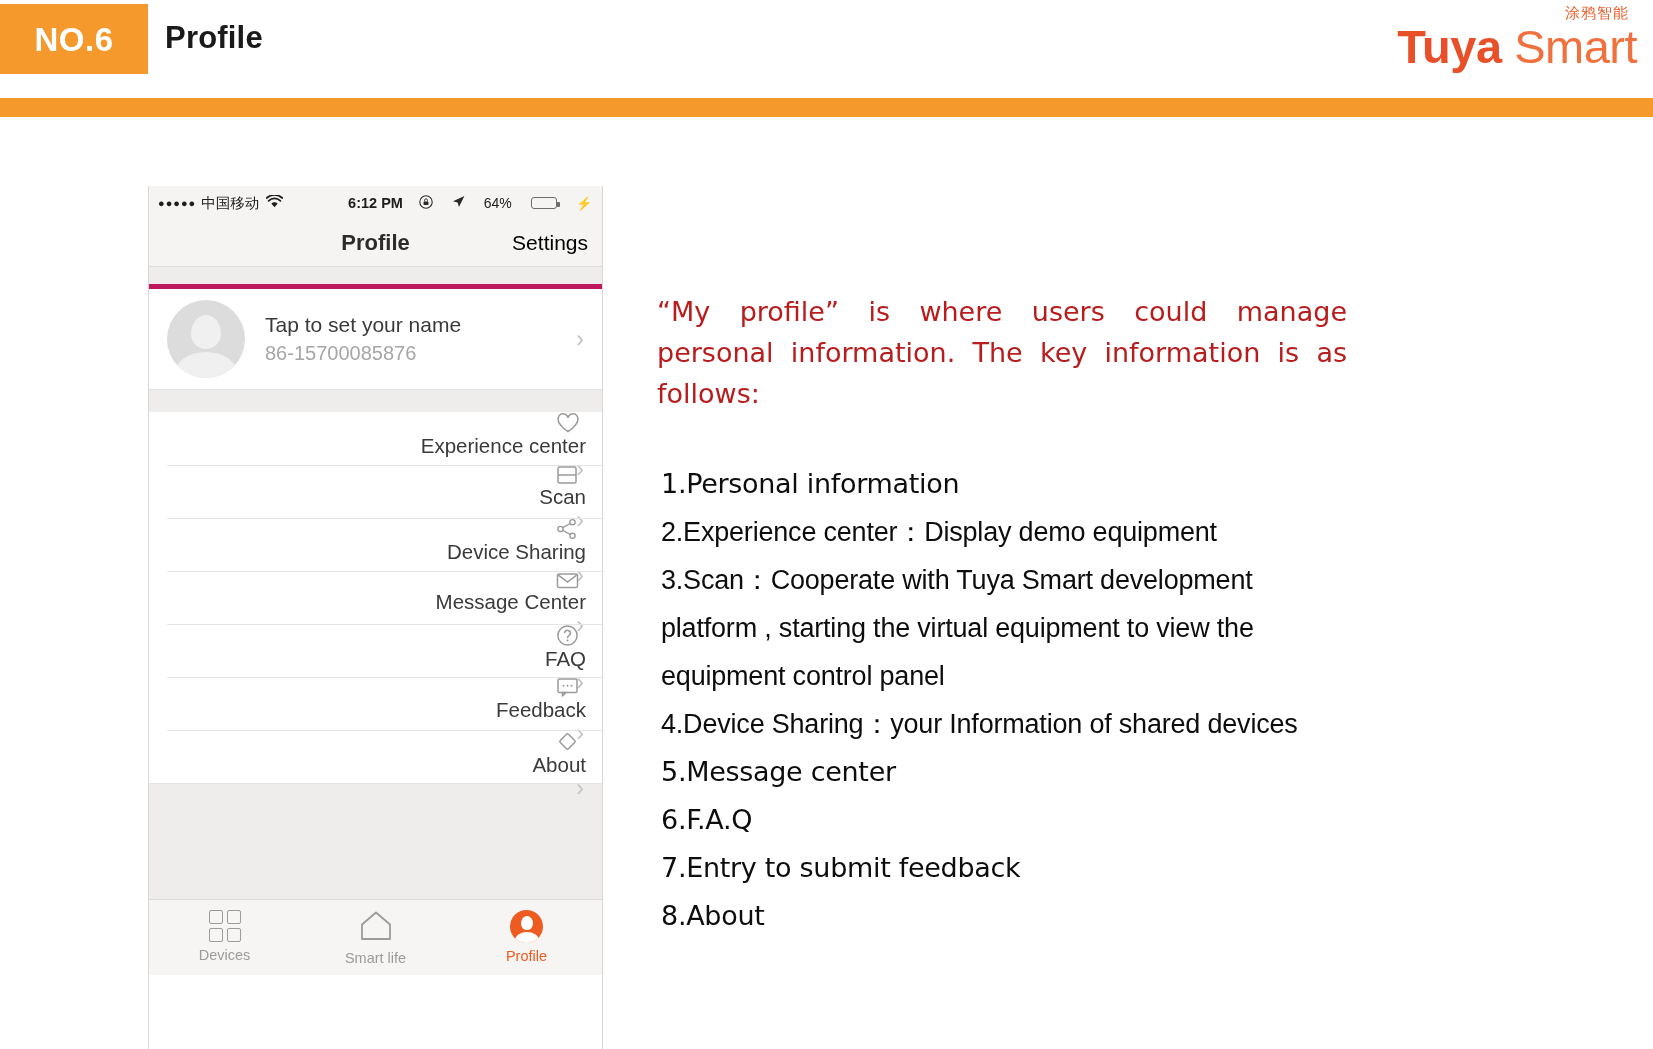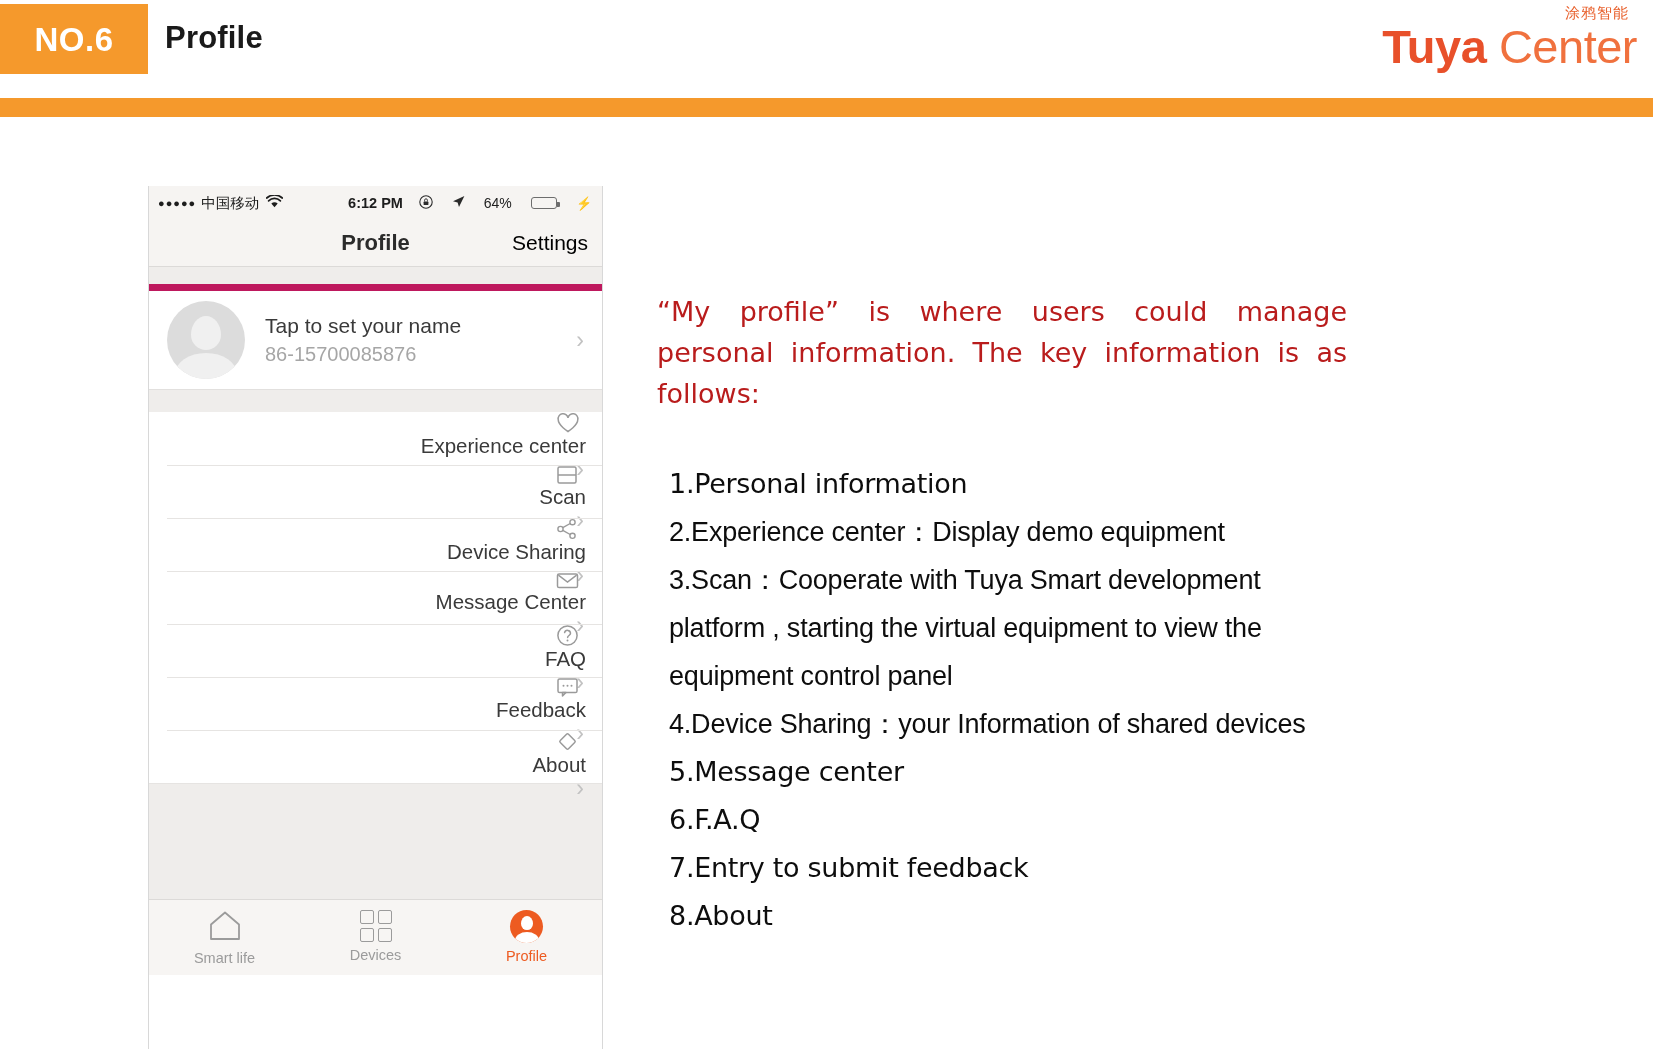--- a/index.html
+++ b/index.html
@@ -109,21 +109,21 @@
   }
 
   .gap { background: #EFEDEB; }
   .gap-sm { height: 17px; }
   .gap-md { height: 22px; }
 
   .profile-row {
     height: 106px; background: #ffffff;
     display: flex; align-items: center;
     padding: 0 16px 0 18px;
-    border-top: 7px solid #be185d;
+    border-top: 5px solid #be185d;
     border-bottom: 1px solid #e2e0de;
   }
   .avatar {
     width: 78px; height: 78px; border-radius: 50%;
     background: #DCDCDC; position: relative; overflow: hidden;
     flex: 0 0 auto;
   }
   .avatar .head {
     position: absolute; left: 50%; top: 15px;
     transform: translateX(-50%);
@@ -205,21 +205,21 @@
     width: 690px;
   }
   .para {
     text-align: justify;
     text-align-last: left;
     font-family: "DejaVu Sans", sans-serif;
     font-size: 27px; line-height: 41px; color: #b91c1c;
     margin: 0 0 46px 0;
     word-spacing: 0px;
   }
-  .list { margin: 12px; padding: 0; list-style: none; }
+  .list { margin: 4px; padding: 0; list-style: none; }
   .list li {
     font-size: 27px; color: #0d0d0d;
     line-height: 48px;
     white-space: nowrap;
   }
   .list li.cond {
     font-family: "DejaVu Sans", sans-serif;
     letter-spacing: -0.3px;
   }
   .list li.wide {
@@ -235,21 +235,21 @@
 
   <div class="hdr-badge">
     <span class="hdr-badge-text">NO.6</span>
   </div>
   <div class="hdr-title">Profile</div>
   <div class="hdr-rule"></div>
 
   <div class="logo-wrap">
     <div class="logo-cn">涂鸦智能</div>
     <div class="logo-main">
-      <span class="logo-bold">Tuya</span><span>&nbsp;</span><span class="logo-light">Center</span>
+      <span class="logo-bold">Tuya</span><span>&nbsp;</span><span class="logo-light">Smart</span>
     </div>
   </div>
 
   <div class="phone">
 
     <div class="statusbar">
       <div class="sb-left">
         <span class="dots">●●●●●</span>
         <span class="carrier">中国移动</span>
         <span class="wifi-ic">
@@ -386,35 +386,35 @@
         <span class="mi-label">About</span>
         <span class="chev">›</span>
       </div>
       <div class="menu-bottom-line"></div>
     </div>
 
     <div class="filler"></div>
 
     <div class="tabbar">
       <div class="tab">
-        <span>
-          <svg width="34" height="31" viewBox="0 0 34 31">
-            <path d="M3 14.5 L17 2.5 L31 14.5 L31 29 L3 29 Z" fill="none" stroke="#9b9b9b" stroke-width="1.8" stroke-linejoin="round"></path>
-          </svg>
-        </span>
-        <span class="tab-label">Smart life</span>
-      </div>
-      <div class="tab">
         <span class="grid-ic">
             <i></i>
             <i></i>
             <i></i>
             <i></i>
           </span>
         <span class="tab-label">Devices</span>
+      </div>
+      <div class="tab">
+        <span>
+          <svg width="34" height="31" viewBox="0 0 34 31">
+            <path d="M3 14.5 L17 2.5 L31 14.5 L31 29 L3 29 Z" fill="none" stroke="#9b9b9b" stroke-width="1.8" stroke-linejoin="round"></path>
+          </svg>
+        </span>
+        <span class="tab-label">Smart life</span>
       </div>
       <div class="tab active">
         <span class="person-ic">
           <span class="h"></span>
             <span class="b"></span>
         </span>
         <span class="tab-label">Profile</span>
       </div>
     </div>
   </div>

